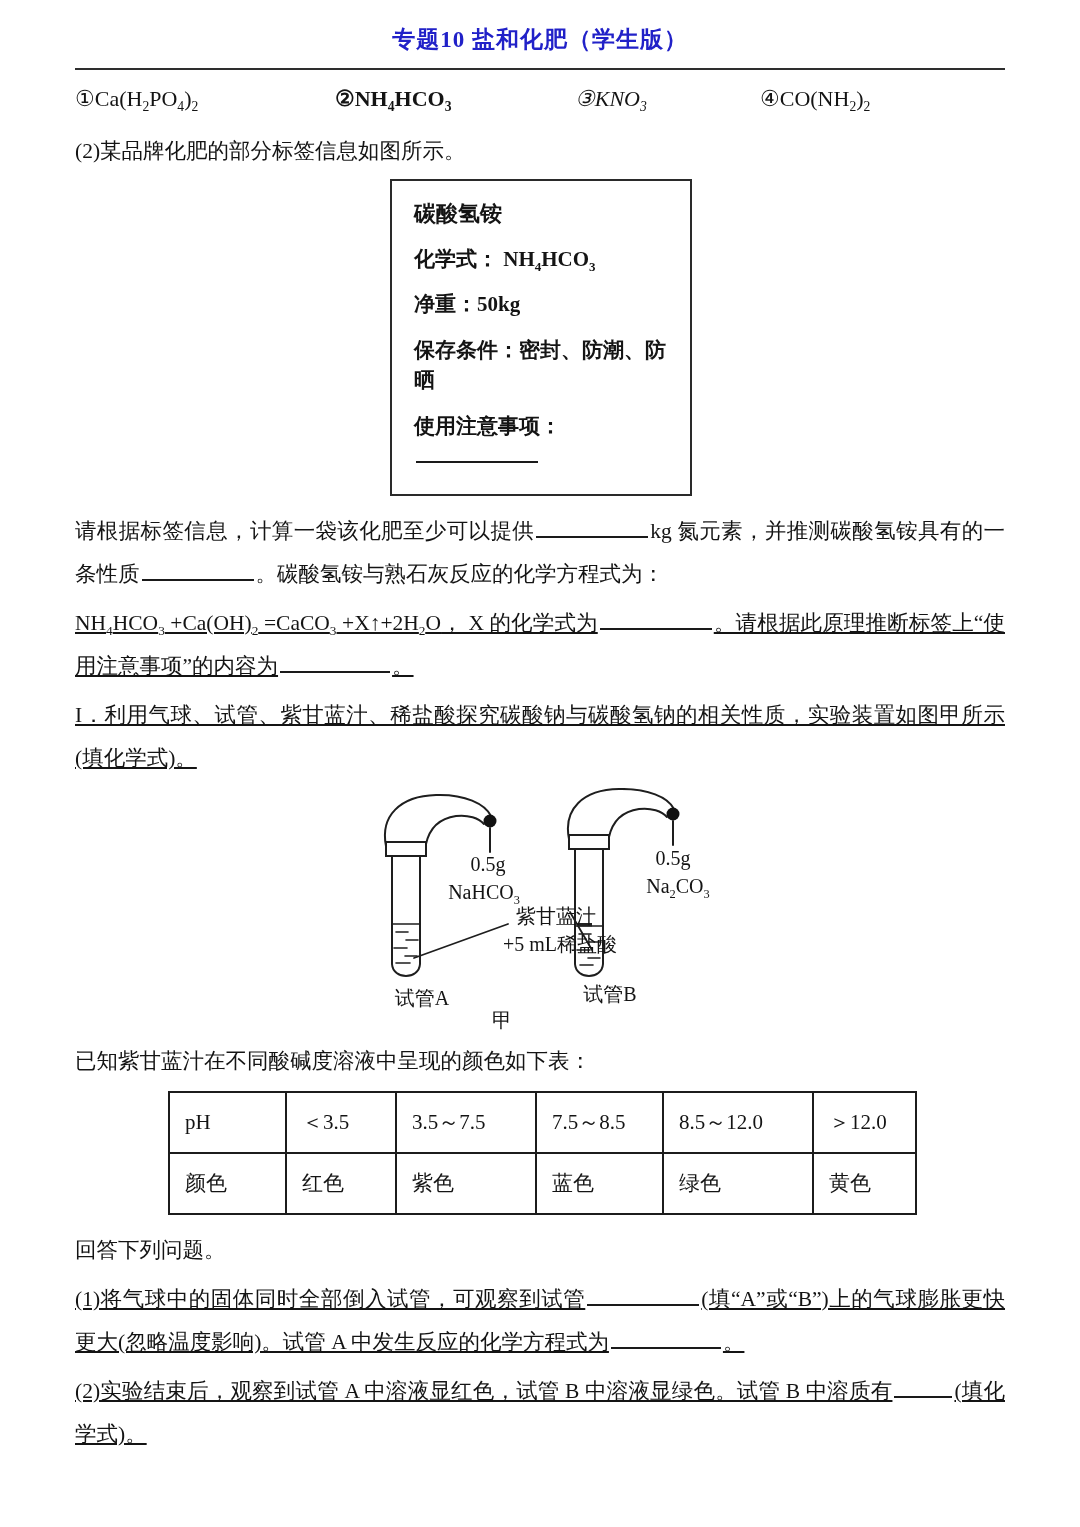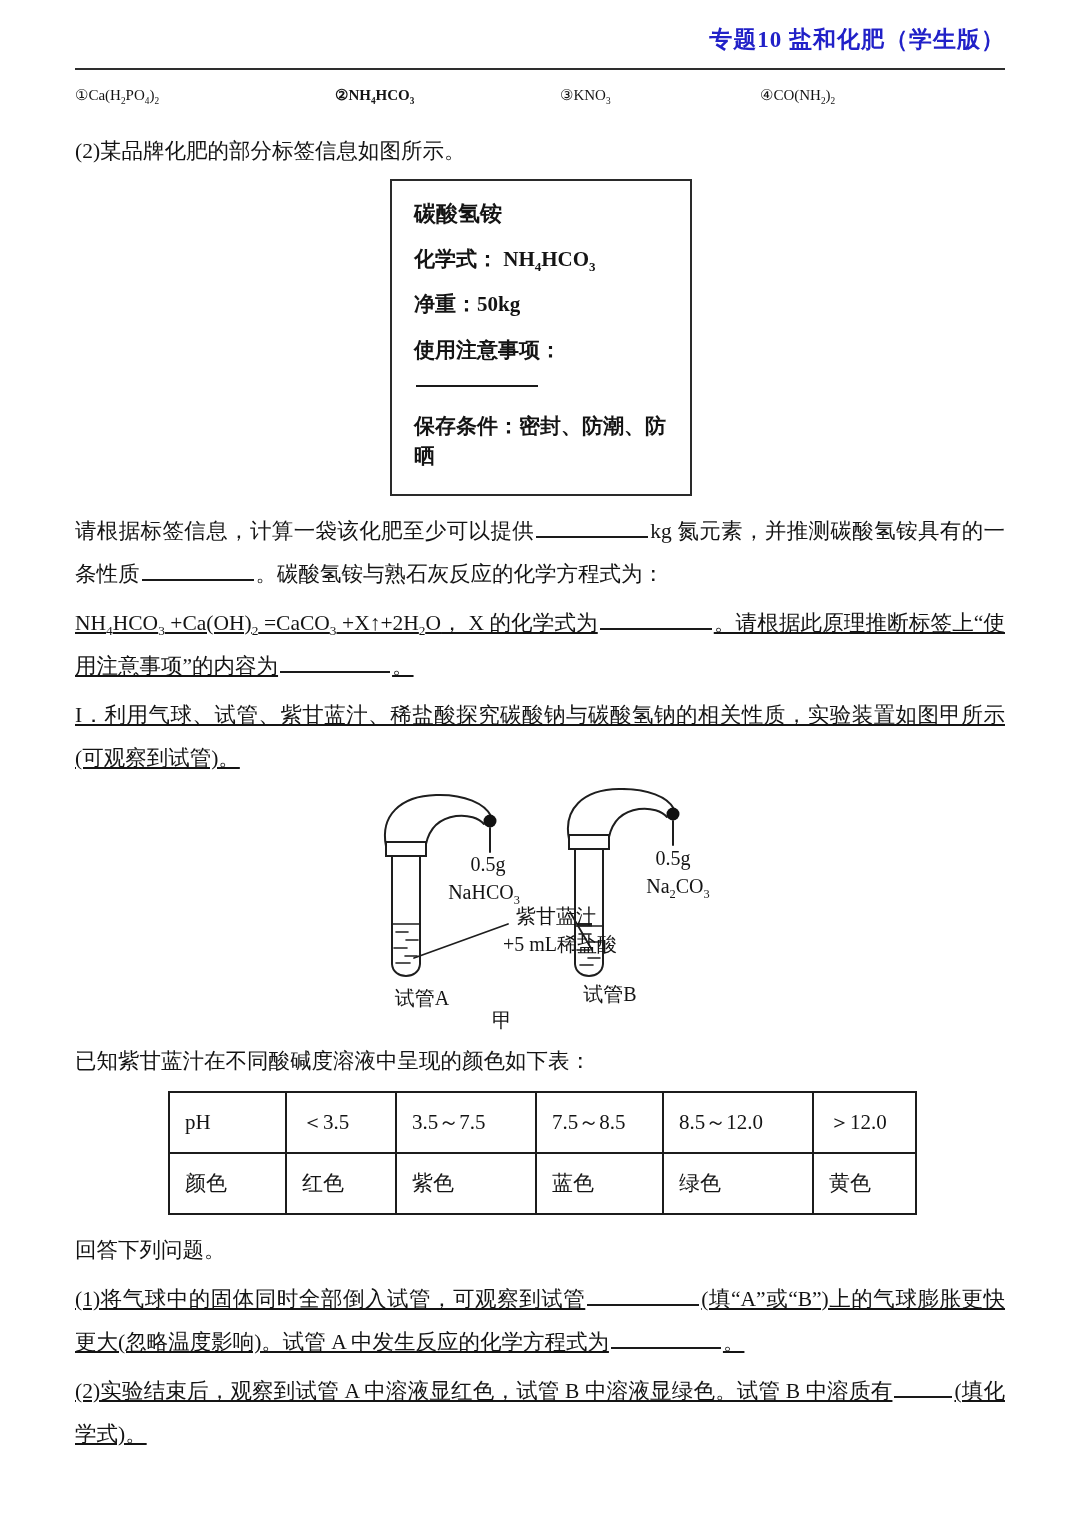--- a/index.html
+++ b/index.html
@@ -5,27 +5,27 @@
   :root { --blue:#2121c8; --green:#21a35c; --ink:#141414; }
   * { box-sizing:border-box; }
   html,body { margin:0; padding:0; }
   body {
     width:1080px; height:1527px; background:#ffffff; color:var(--ink);
     font-family:"Liberation Serif","DejaVu Serif",serif;
     overflow:hidden;
   }
   .content { padding:24px 75px 0 75px; }
   .doc-title {
-    text-align:right; color:var(--blue); font-weight:bold;
+    text-align:center; color:var(--blue); font-weight:bold;
     font-size:23px; letter-spacing:1px;
   }
   .rule { border:none; border-top:2px solid #2e2e2e; margin:13px 0 0 0; }
-  .options { position:relative; height:42px; margin-top:8px; font-size:15px; }
+  .options { position:relative; height:42px; margin-top:8px; font-size:22px; }
   .opt { position:absolute; top:8px; white-space:nowrap; }
-  .opt-1{left:0;} .opt-2{left:260px;font-weight:bold;} .opt-3{left:485px;} .opt-4{left:685px;}
+  .opt-1{left:0;} .opt-2{left:260px;font-weight:bold;} .opt-3{left:500px;font-style:italic;} .opt-4{left:685px;}
   sub { font-size:0.62em; line-height:0; }
   .para { font-size:21.5px; line-height:2.0; text-align:justify; margin:0; }
   .mt6{margin-top:6px;text-decoration:underline;} .mt10{margin-top:10px;} .mt14{margin-top:14px;}
   .blank {
     display:inline-block; border-bottom:2px solid #1a1a1a; height:1.05em;
     vertical-align:baseline; margin:0 2px;
   }
   .label-box {
     width:302px; margin:6px 0 0 315px; border:2px solid #2a2a2a;
     padding:18px 22px 22px 22px; font-size:21px;
@@ -56,30 +56,30 @@
     <span class="opt opt-3"><span>③</span><span>KNO<sub>3</sub></span></span>
     <span class="opt opt-4"><span>④</span><span>CO(NH<sub>2</sub>)<sub>2</sub></span></span>
   </div>
 
   <p class="para mt10">(2)某品牌化肥的部分标签信息如图所示。</p>
 
   <div class="label-box">
     <div class="bx-title">碳酸氢铵</div>
     <div class="bx-line"><span>化学式：</span> <span>NH<sub>4</sub>HCO<sub>3</sub></span></div>
     <div class="bx-line">净重：50kg</div>
+    <div class="bx-line">保存条件：密封、防潮、防晒</div>
     <div class="bx-line"><span>使用注意事项：</span><span class="blank" style="width:122px"></span></div>
-    <div class="bx-line">保存条件：密封、防潮、防晒</div>
   </div>
 
   <p class="para mt14"><span>请根据标签信息，计算一袋该化肥至少可以提供</span><span class="blank" style="width:112px"></span><span>kg 氮元素，并推测碳酸氢铵具有的一条性质</span><span class="blank" style="width:112px"></span><span>。碳酸氢铵与熟石灰反应的化学方程式为：</span></p>
 
   <p class="para mt6"><span>NH<sub>4</sub>HCO<sub>3</sub> +Ca(OH)<sub>2</sub> =CaCO<sub>3</sub> +X↑+2H<sub>2</sub>O</span><span>， X 的化学式为</span><span class="blank" style="width:112px"></span><span>。请根据此原理推断标签上“使用注意事项”的内容为</span><span class="blank" style="width:110px"></span><span>。</span></p>
 
 
-  <p class="para mt6">I．利用气球、试管、紫甘蓝汁、稀盐酸探究碳酸钠与碳酸氢钠的相关性质，实验装置如图甲所示(可观察到试管)。</p>
+  <p class="para mt6">I．利用气球、试管、紫甘蓝汁、稀盐酸探究碳酸钠与碳酸氢钠的相关性质，实验装置如图甲所示(填化学式)。</p>
 
   <div class="diagram">
     <svg width="420" height="242" viewBox="0 0 420 242">
       <g stroke="#1e1e1e" stroke-width="2" fill="none" stroke-linecap="round">
 
         <rect x="26" y="54" width="40" height="14"></rect>
         <path d="M 32,68 L 32,176 C 33,192 59,192 60,176 L 60,68"></path>
 
         <path d="M 26,58 C 20,28 40,8 76,7 C 105,6 125,16 131,28"></path>
         <path d="M 66,56 C 70,38 82,30 96,28 C 108,26.5 119,30 124,36"></path>

